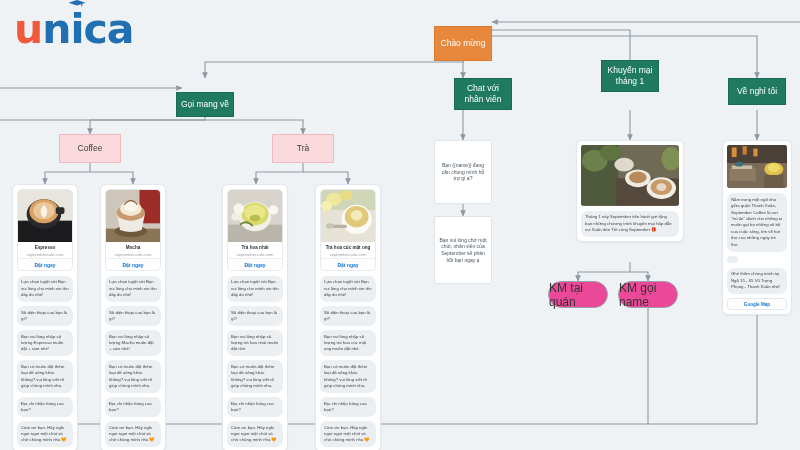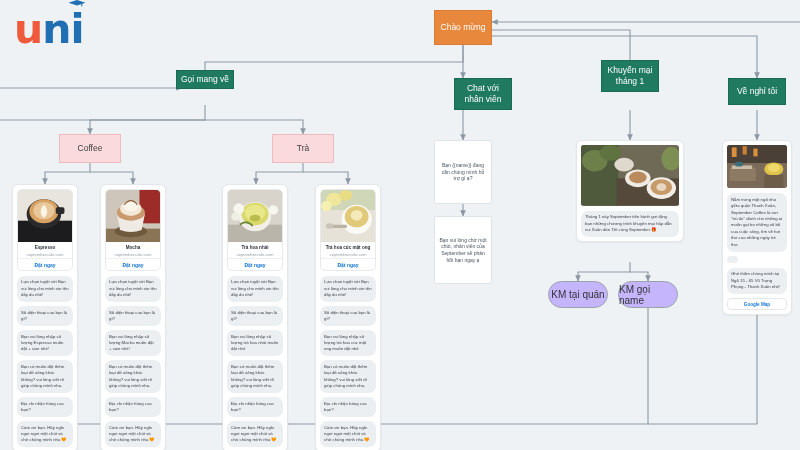--- a/index.html
+++ b/index.html
@@ -17,25 +17,25 @@
   .logo span{font-size:41px;font-weight:700;letter-spacing:-1px;line-height:1;font-family:"DejaVu Sans",sans-serif;}
   .logo .u{color:#f05a3c;}
   .logo .rest{color:#1f6fb2;}
   .logo .iwrap{position:relative;display:inline-block;color:#1f6fb2;font-size:41px;font-weight:700;line-height:1;}
   .cap{position:absolute;left:50%;transform:translateX(-50%);top:-9px;width:17px;height:7px;}
 
   
   .node{position:absolute;box-sizing:border-box;display:flex;align-items:center;justify-content:center;
         text-align:center;font-size:8.5px;line-height:1.35;padding:3px;}
   .node.green{background:#1f7a5f;color:#ffffff;border:1px solid #196b53;}
-  .node.orange{background:#e8883c;color:#ffffff;border:1px solid #dd7c2f;}
+  .node.orange{background:#e8883c;color:#ffffff;border:1px solid #dd7c2f;margin-top:16px;}
   .node.pink{background:#fadadd;color:#404040;border:1px solid #f1b9c0;}
   .node.white{background:#ffffff;color:#4a5560;border:1px solid #dfe4e9;border-radius:2px;}
   .pill{position:absolute;box-sizing:border-box;display:flex;align-items:center;justify-content:center;
-        background:#c4b5fd;border:1px solid #9aa3ad;border-radius:22px;font-size:10px;color:#333;}
+        background:#ec4899;border:1px solid #9aa3ad;border-radius:22px;font-size:12px;color:#333;}
 
   
   .msgcard{position:absolute;background:#ffffff;border:1px solid #e3e7eb;border-radius:6px;
            box-sizing:border-box;padding:4px;box-shadow:0 1px 2px rgba(0,0,0,.05);}
   .prodcard{background:#ffffff;border:1px solid #e6eaee;border-radius:5px;overflow:hidden;}
   .prodimg{width:100%;height:52px;display:block;}
   .prodmeta{padding:3px 4px 1px;text-align:center;}
   .prodtitle{font-size:4.6px;color:#2b3138;font-weight:700;line-height:1.3;}
   .prodsub{font-size:4.2px;color:#9aa3ad;line-height:1.3;margin-top:1px;}
   .prodbtn{border-top:1px solid #eceff2;text-align:center;padding:2.5px 0 2px;
@@ -55,20 +55,21 @@
   <div class="logo">
     <span class="u">u</span>
     <span class="rest">n</span>
     <span class="iwrap">
       <span>i</span>
       <svg class="cap" viewBox="0 0 20 8">
         <polygon points="10,0 20,3.2 10,6.4 0,3.2" fill="#1f6fb2"></polygon>
         <rect x="15" y="3.2" width="1.2" height="4.2" fill="#1f6fb2"></rect>
       </svg>
     </span>
+    <span class="rest">ca</span>
   </div>
 
   <svg class="edges" viewBox="0 0 800 450">
     <defs>
       <marker id="ah" markerWidth="7" markerHeight="7" refX="5.2" refY="3" orient="auto">
         <path d="M0,0.4 L5.6,3 L0,5.6 z" fill="#8d98a3"></path>
       </marker>
     </defs>
     <g fill="none" stroke="#8d98a3" stroke-width="1.1">
 
@@ -99,21 +100,21 @@
 
       <path d="M757,110 L757,140" marker-end="url(#ah)"></path>
 
       <path d="M648,308 L648,424 L20,424 L20,420"></path>
       <path d="M757,300 L757,424 L648,424"></path>
     </g>
   </svg>
 
   <div class="node orange" style="left:434px;top:10px;width:58px;height:35px;">Chào mừng</div>
 
-  <div class="node green" style="left:176px;top:70px;width:58px;height:19px;">Gọi mang về</div>
+  <div class="node green" style="left:176px;top:92px;width:58px;height:25px;">Gọi mang về</div>
 
   <div class="node green" style="left:434px;top:78px;width:58px;height:32px;margin-left:20px;">Chat với nhân viên</div>
 
   <div class="node green" style="left:601px;top:60px;width:58px;height:32px;">Khuyến mại tháng 1</div>
 
   <div class="node green" style="left:728px;top:78px;width:58px;height:27px;">Về nghỉ tôi</div>
 
   <div class="node pink" style="left:272px;top:134px;width:62px;height:29px;">Trà</div>
 
   <div class="node pink" style="left:59px;top:134px;width:62px;height:29px;">Coffee</div>

